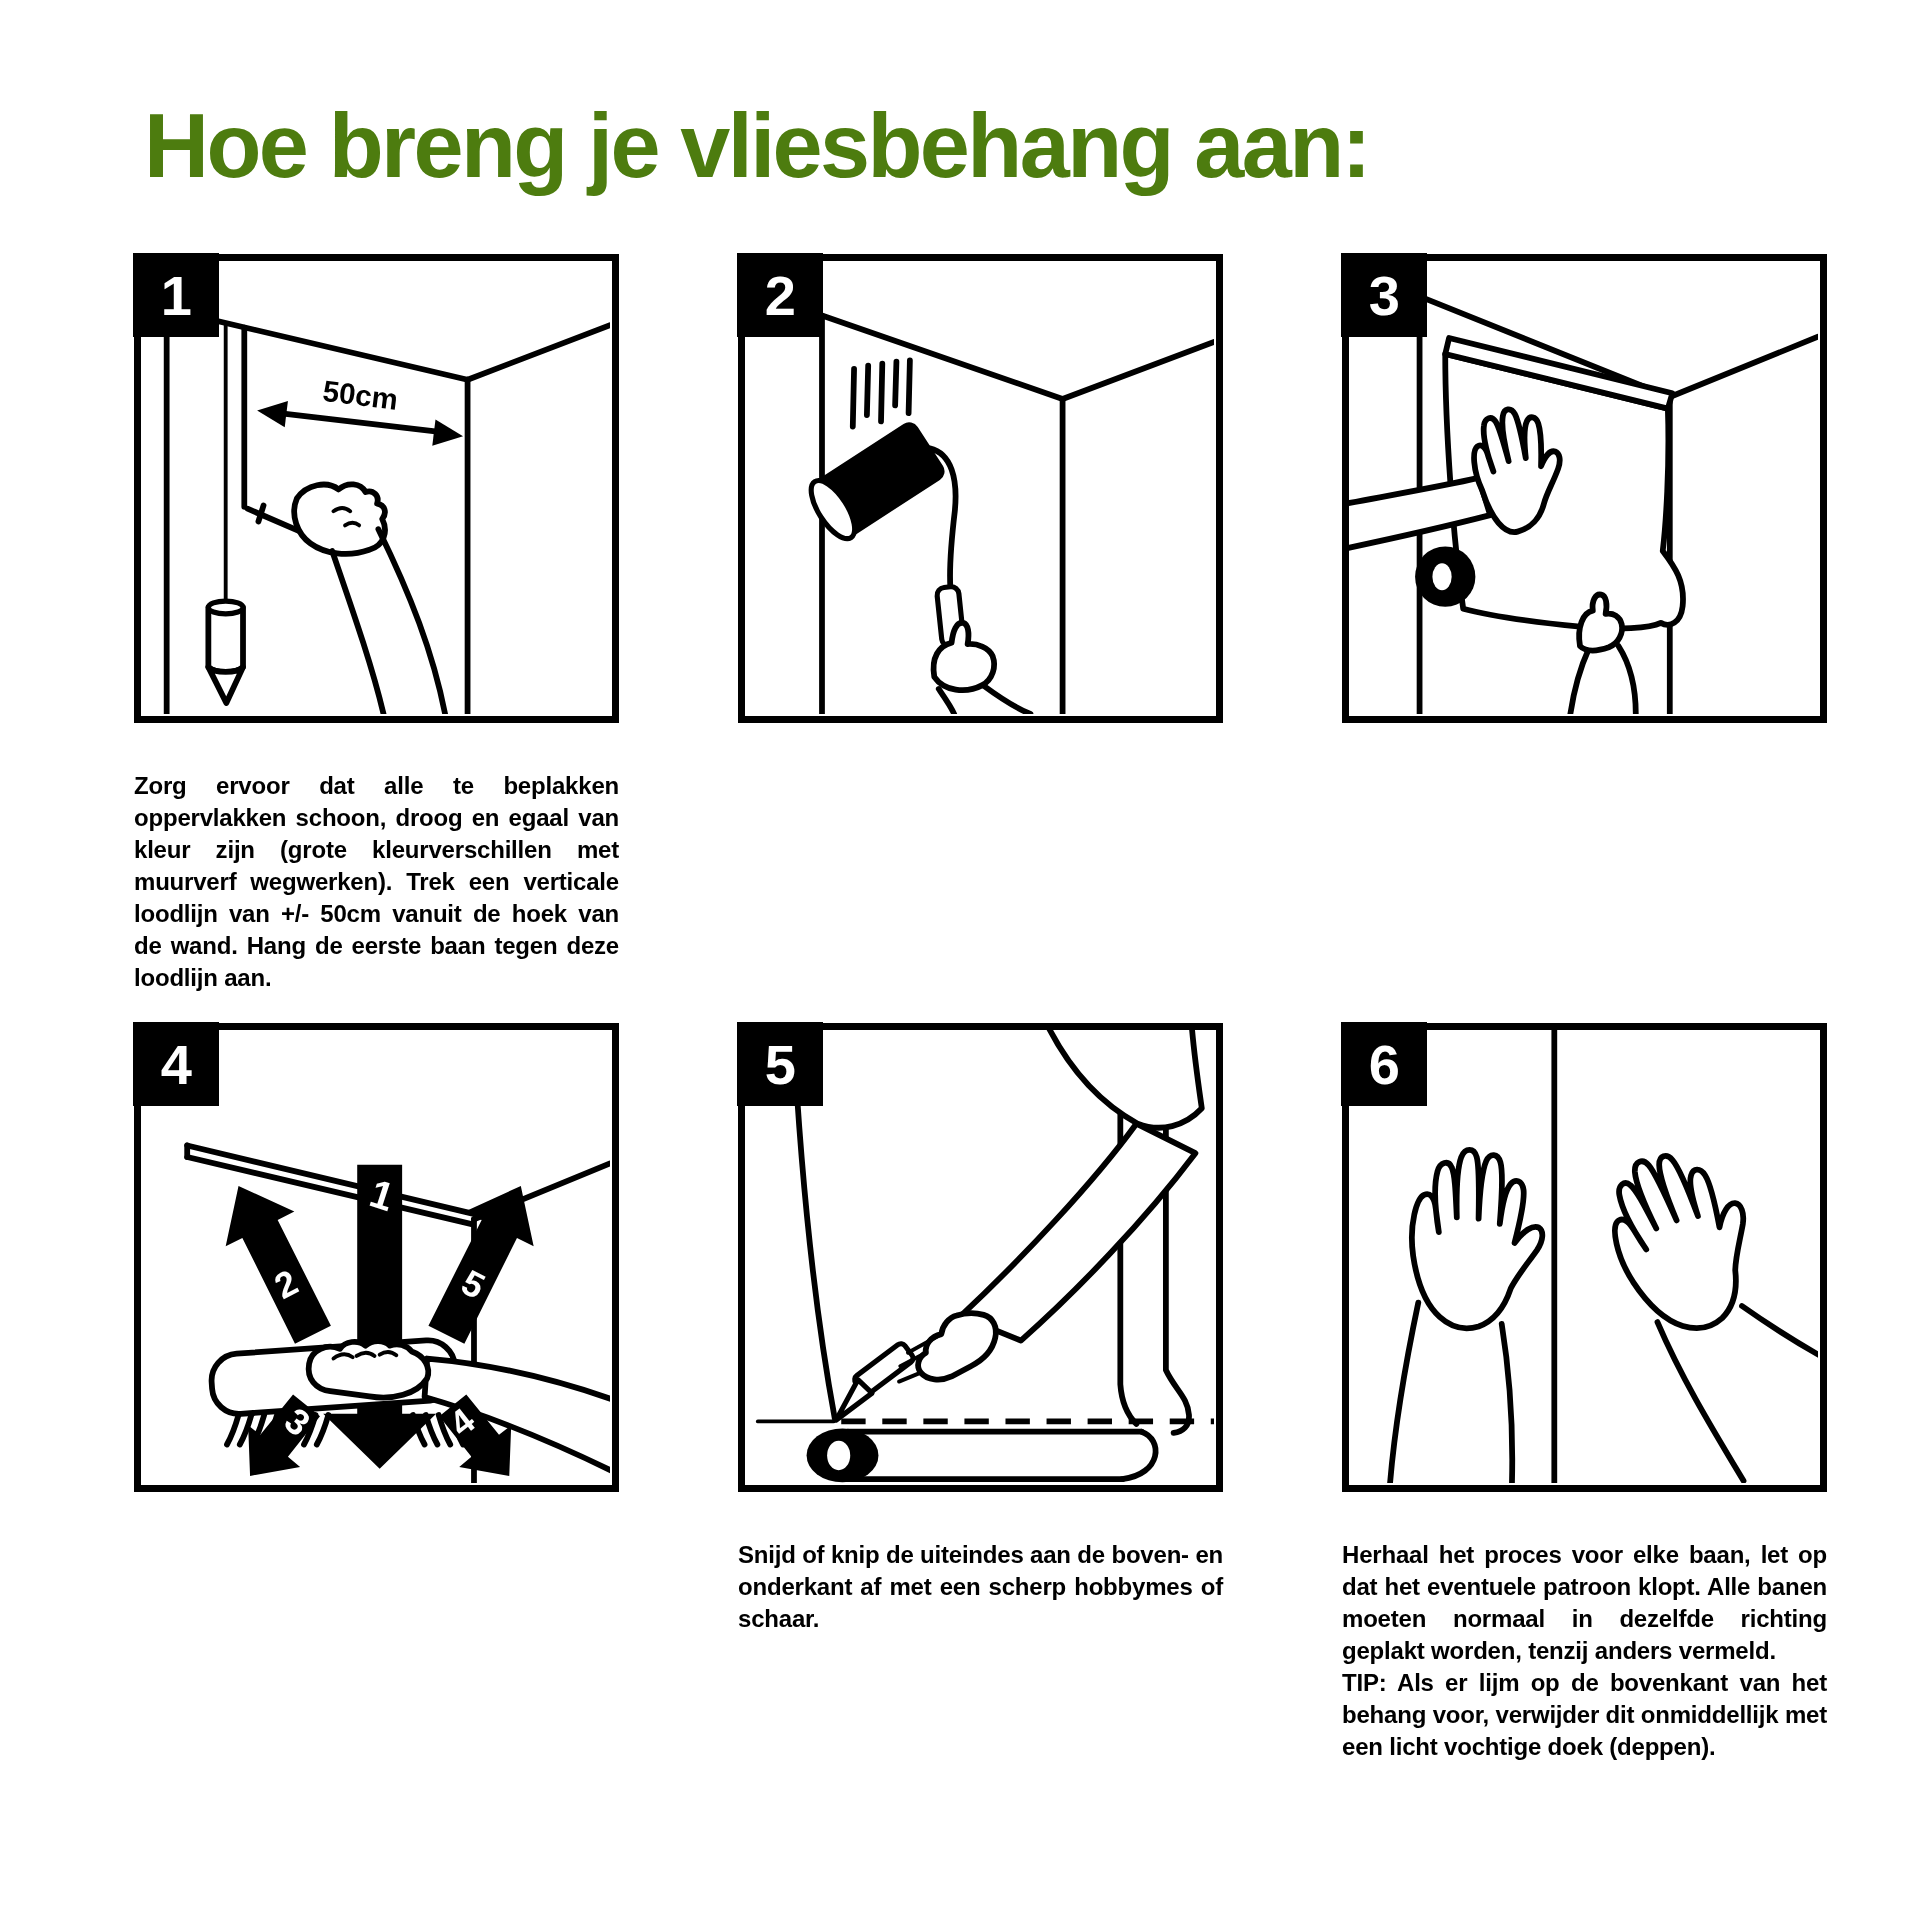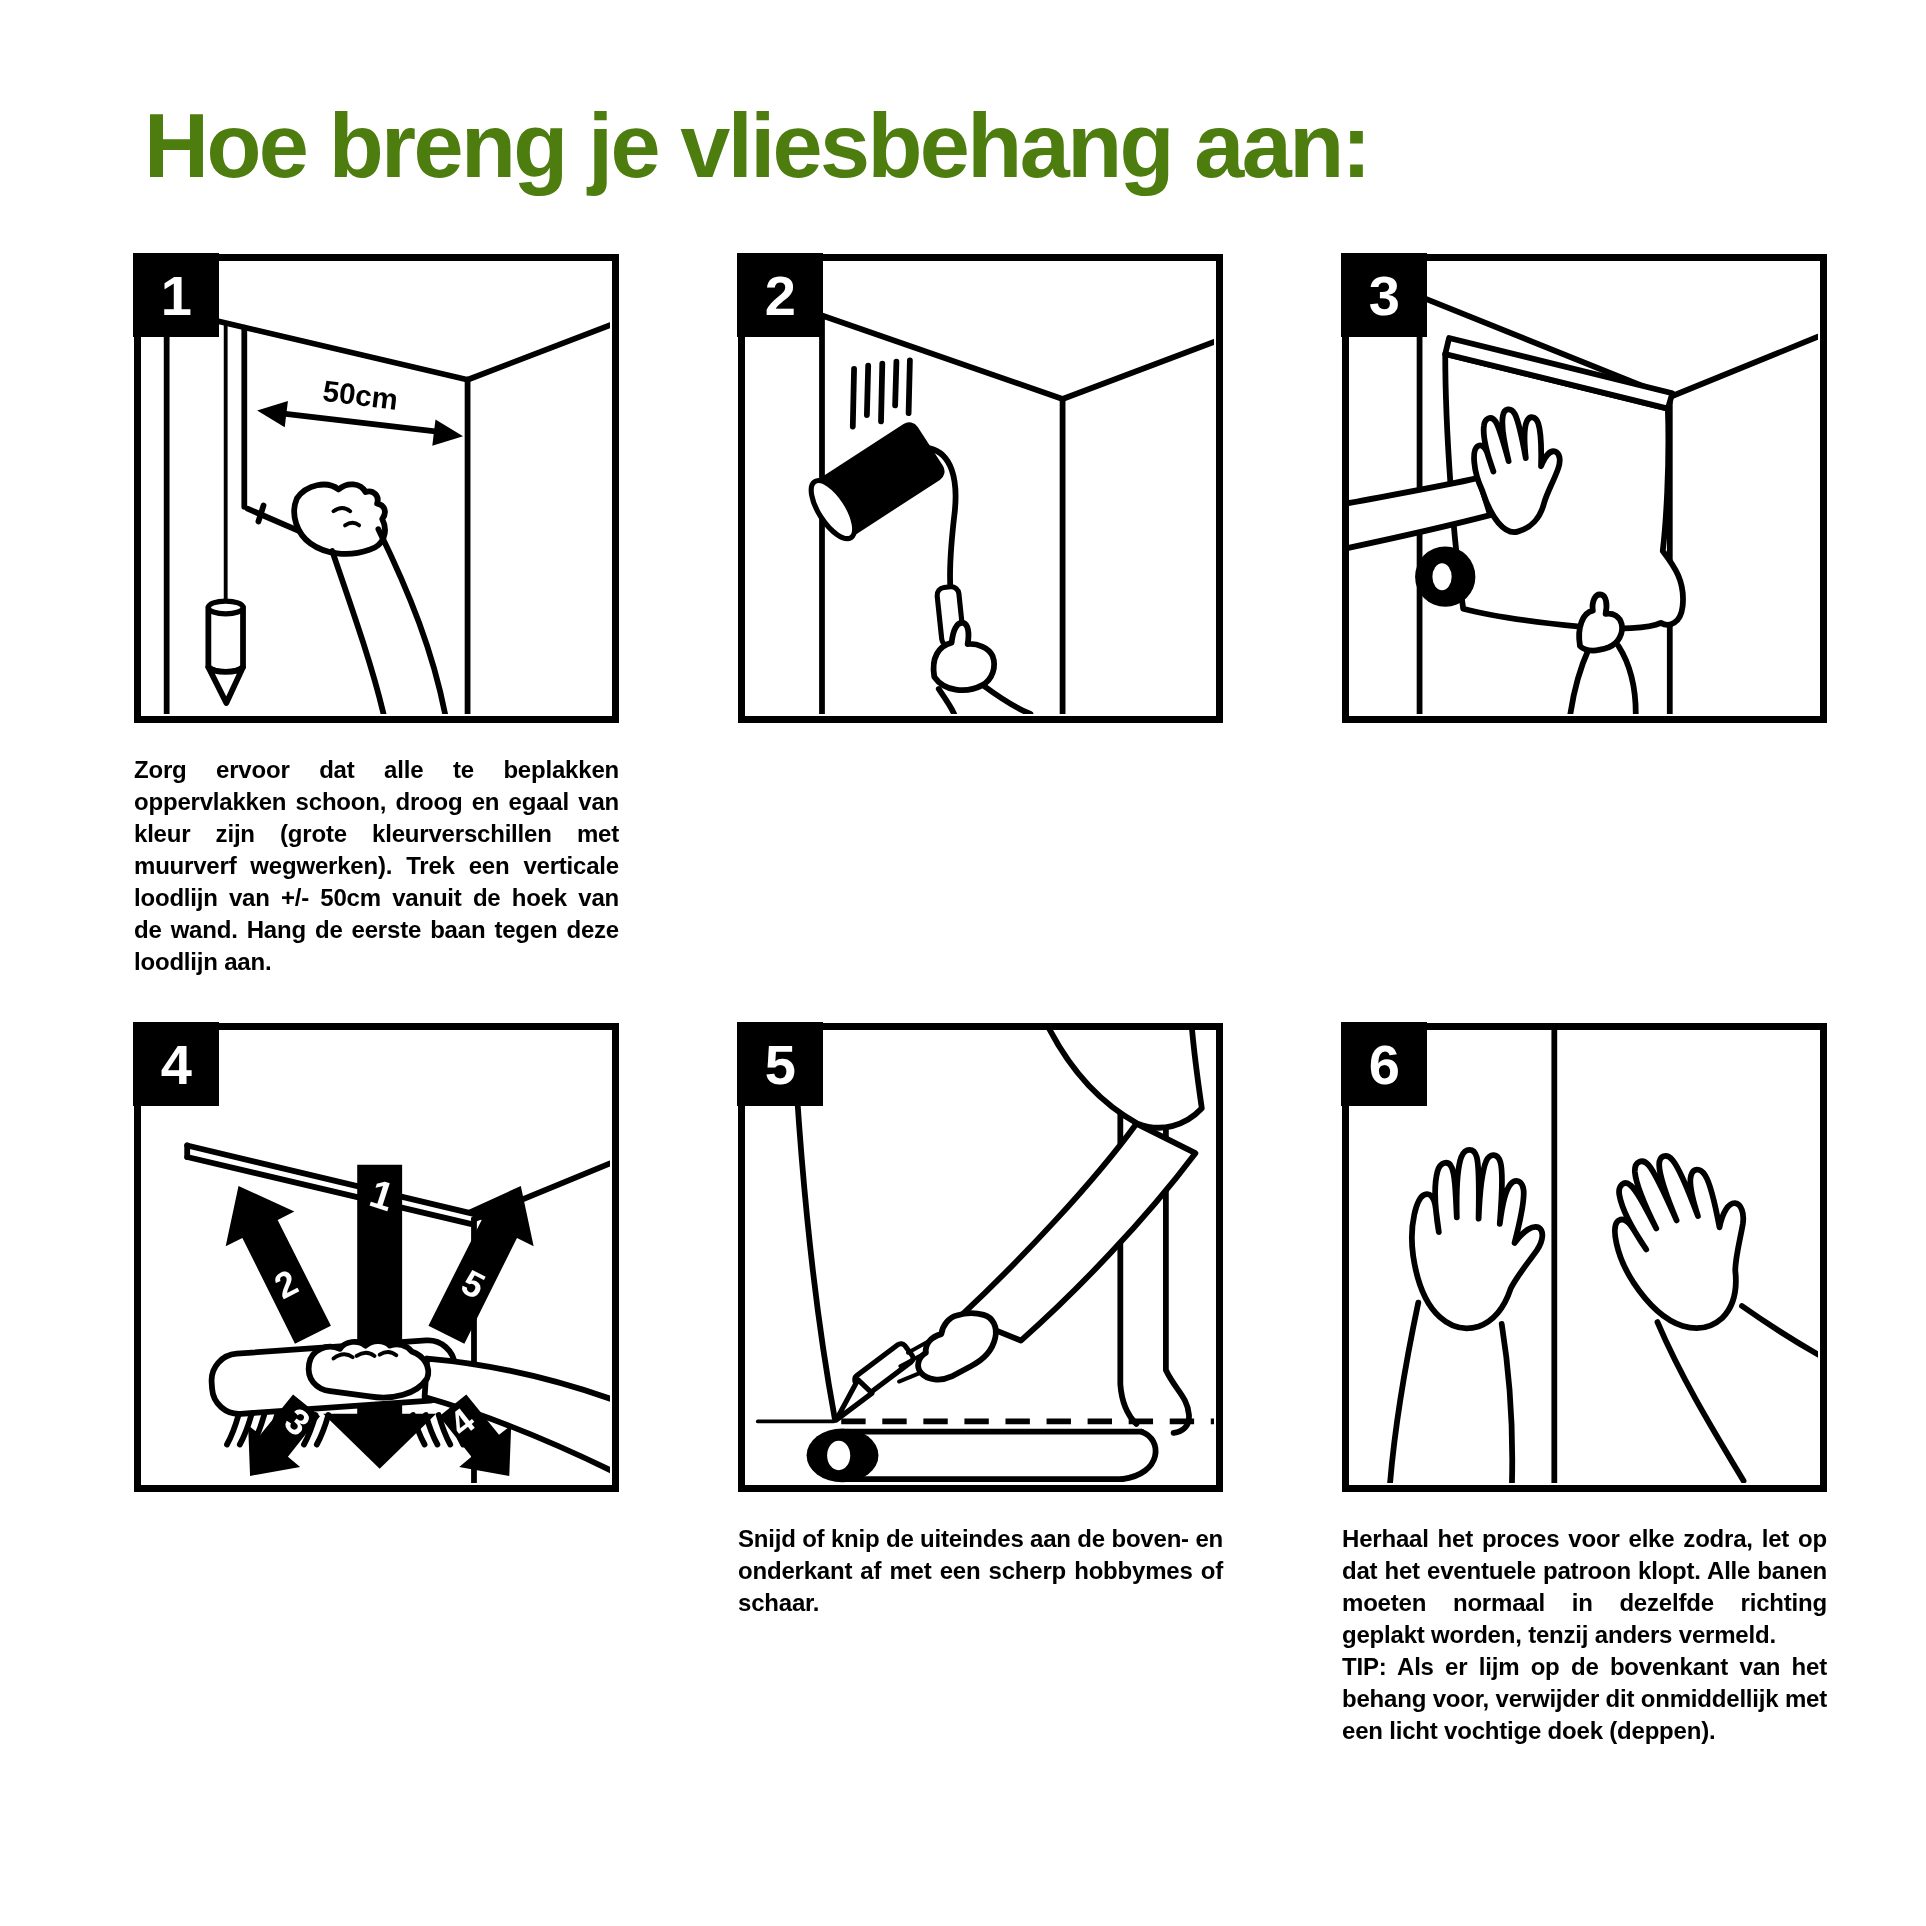--- a/index.html
+++ b/index.html
@@ -27,21 +27,21 @@
   .illus path,.illus line,.illus polyline{fill:none;stroke:#000;stroke-width:9;stroke-linecap:round;stroke-linejoin:round;}
   .illus .fillw{fill:#fff;}
   .illus .fillb{fill:#000;stroke:none;}
   .illus .thin{stroke-width:6;}
   .illus .dash{stroke-dasharray:38 26;stroke-linecap:butt;}
   .illus text{font-family:"Liberation Sans",sans-serif;font-weight:bold;fill:#fff;text-anchor:middle;}
   .illus text.measure{fill:#000;font-size:46px;}
   .illus text.arrnum{font-size:56px;}
   .illus text.arrnum1{font-size:62px;}
   .caption{
-    margin-top:31px;width:485px;font-size:24px;font-weight:bold;line-height:32px;
+    margin-top:47px;width:485px;font-size:24px;font-weight:bold;line-height:32px;
     text-align:justify;text-align-last:left;letter-spacing:-0.2px;color:#000;
   }
   .caption p{margin:0;}
   .caption p + p{margin-top:32px;}
   .caption.tight p + p{margin-top:0;}
 </style>
 </head>
 <body>
 
 <h1 class="title">Hoe breng je vliesbehang aan:</h1>
@@ -257,18 +257,18 @@
           <path d="M238,458 C252,545 256,625 254,706"></path>
         </g>
         <g transform="rotate(-25 540 400)">
           <path class="fillw" stroke-width="8" d="M455,352 C448,302 461,262 472,257 C481,253 488,260 490,277 L495,315 C488,272 487,242 493,220 C497,206 510,202 515,214 C520,225 521,248 523,292 C522,247 523,217 530,198 C536,183 550,183 554,198 C558,212 558,242 557,294 C559,246 562,220 569,204 C575,191 587,192 591,206 C595,220 594,252 590,302 C594,270 599,249 607,240 C615,231 625,235 627,249 C629,264 622,297 613,332 C627,313 642,303 651,308 C659,313 658,328 648,343 C634,363 617,383 607,403 C597,433 582,453 557,462 C517,474 469,447 455,352 Z"></path>
           <path d="M463,425 C460,520 470,610 480,706"></path>
           <path d="M593,458 C640,540 690,610 740,670"></path>
         </g>
       </svg>
     </div>
     <div class="caption tight">
-      <p>Herhaal het proces voor elke zodra, let op dat het eventuele patroon klopt. Alle banen moeten normaal in dezelfde richting geplakt worden, tenzij anders vermeld.</p>
+      <p>Herhaal het proces voor elke baan, let op dat het eventuele patroon klopt. Alle banen moeten normaal in dezelfde richting geplakt worden, tenzij anders vermeld.</p>
       <p>TIP: Als er lijm op de bovenkant van het behang voor, verwijder dit onmiddellijk met een licht vochtige doek (deppen).</p>
     </div>
   </div>
 </div>
 
 
 </body></html>

